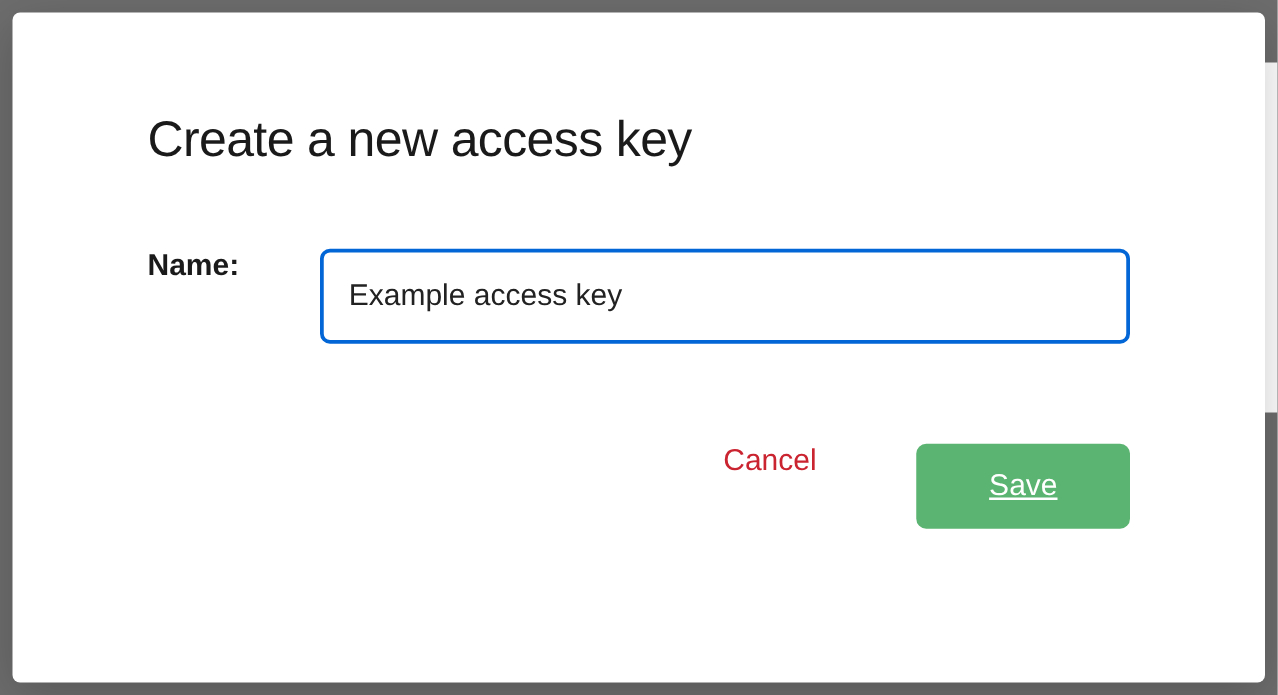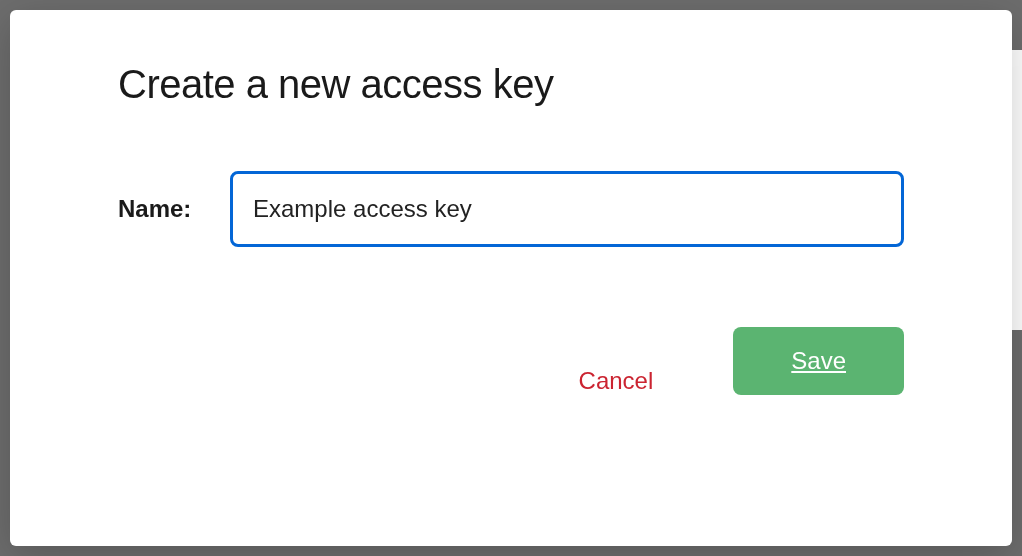--- a/index.html
+++ b/index.html
@@ -29,34 +29,33 @@
       background: #fff;
     }
     .modal {
       position: absolute;
       top: 10px;
       left: 10px;
       right: 10px;
       bottom: 10px;
       background: #ffffff;
       border-radius: 6px;
-      padding: 52px 108px 60px 108px;
+      padding: 80px 108px 60px 108px;
       box-shadow: 0 10px 40px rgba(0,0,0,0.2);
     }
     .modal-title {
       font-size: 40px;
       font-weight: 400;
       color: #1a1a1a;
       letter-spacing: -0.5px;
       margin-bottom: 64px;
     }
     .form-row {
       display: flex;
-      align-items: center;
-      gap: 22px;
+      gap: 48px;
       margin-bottom: 80px;
     }
     .form-label {
       font-size: 24px;
       font-weight: 700;
       color: #1a1a1a;
       width: 90px;
       flex-shrink: 0;
     }
     .text-input {
@@ -66,21 +65,21 @@
       border-radius: 8px;
       font-size: 24px;
       padding: 0 20px;
       color: #222;
       outline: none;
       font-family: inherit;
     }
     .button-row {
       display: flex;
       justify-content: flex-end;
-      align-items: flex-end;
+      align-items: flex-start;
       gap: 80px;
     }
     .cancel-link {
       font-size: 24px;
       color: #cb2431;
       background: none;
       border: none;
       cursor: pointer;
       font-family: inherit;
       padding: 0;

